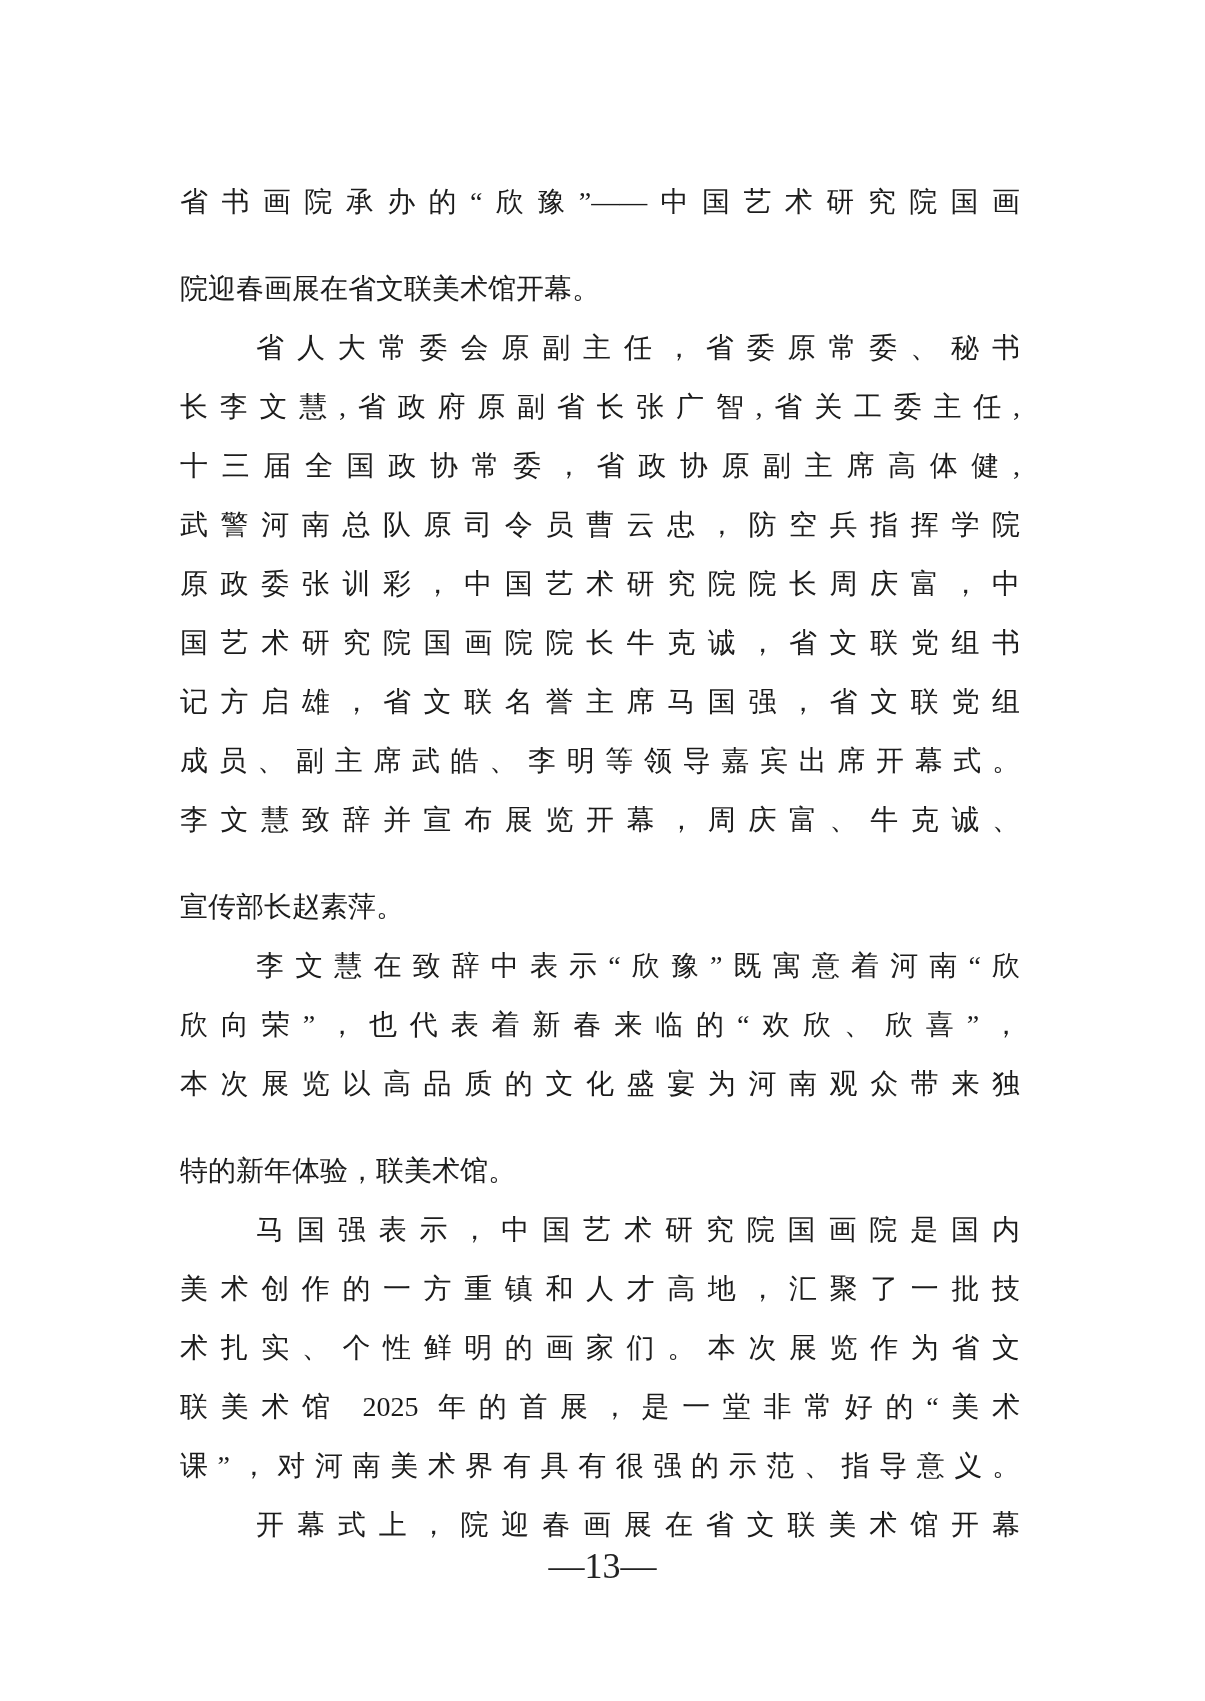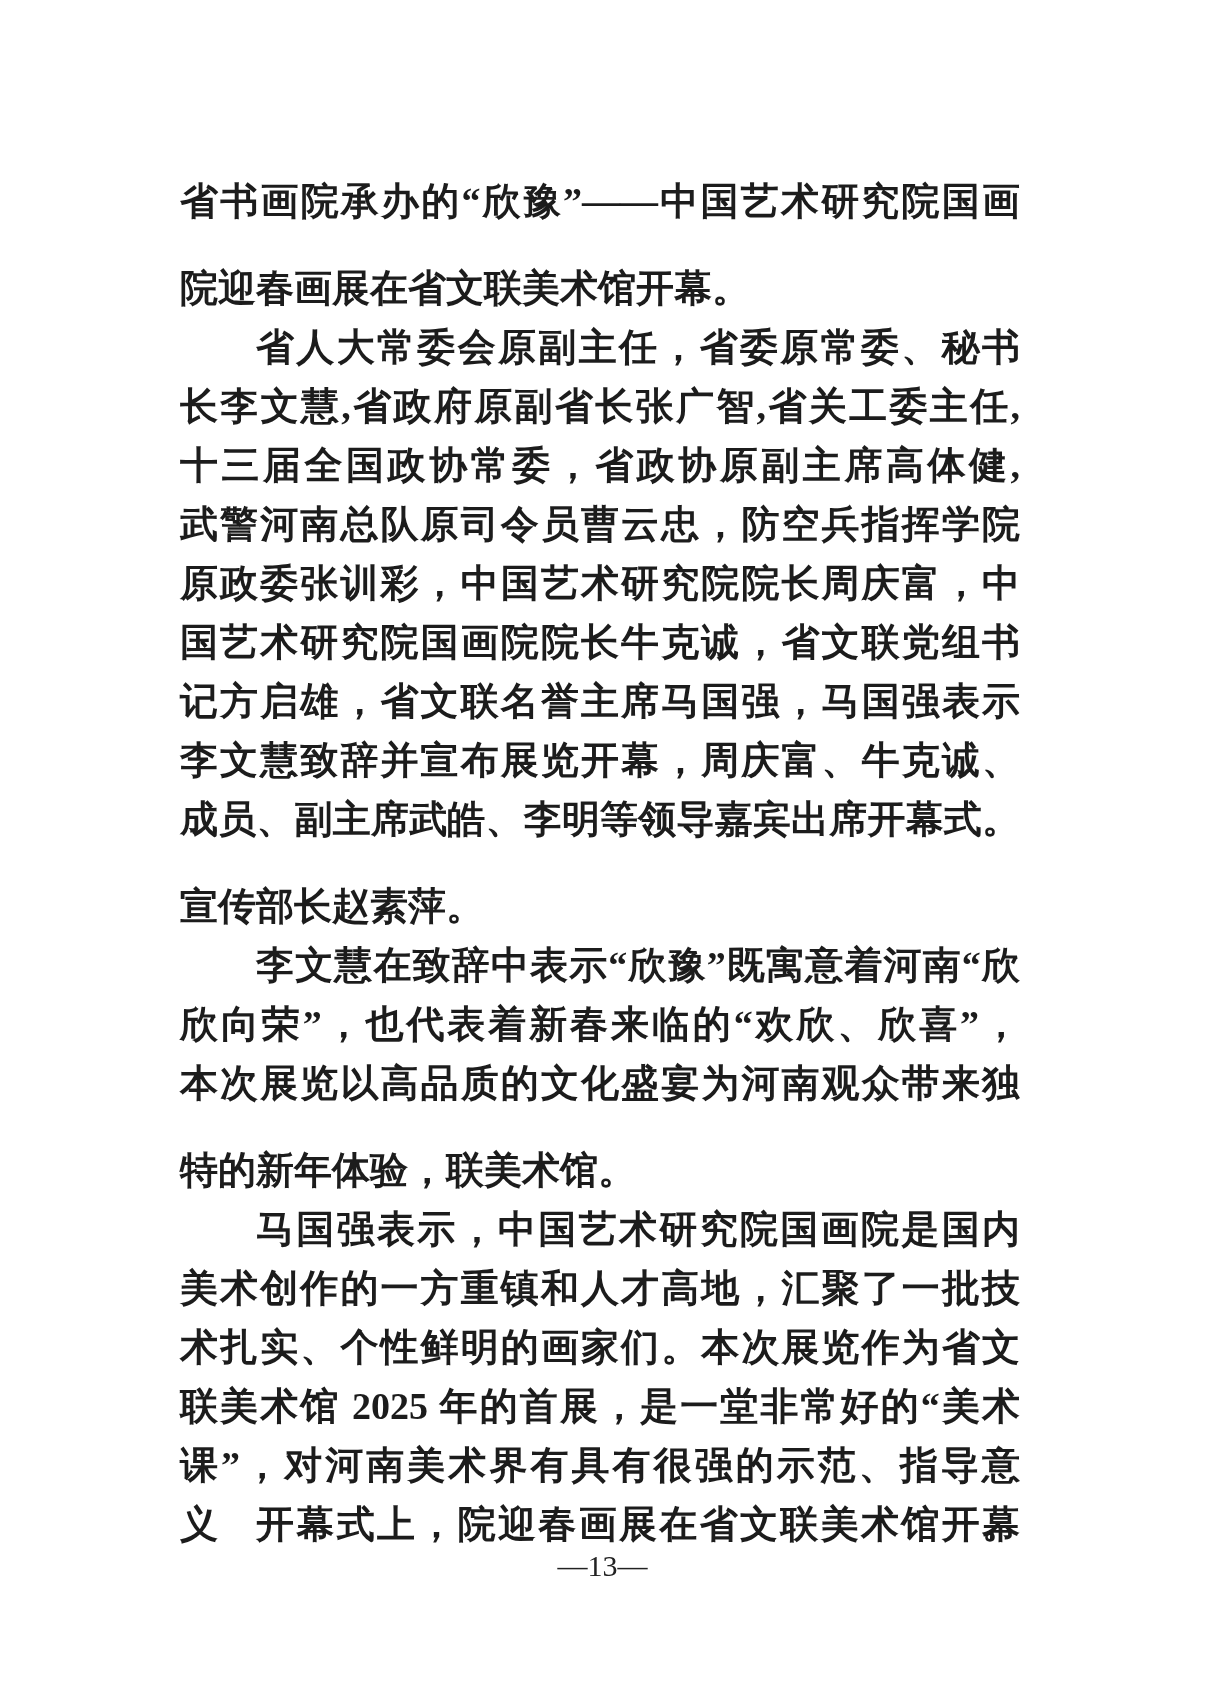--- a/index.html
+++ b/index.html
@@ -18,22 +18,22 @@
   }
   .text-block {
     position: absolute;
     left: 180px;
     top: 172px;
     width: 840px;
   }
   .line {
     height: 59px;
     line-height: 59px;
-    font-size: 38px;
-    font-weight: 700;
+    font-size: 28px;
+    font-weight: 400;
     letter-spacing: 0;
   }
   
   .j {
     text-align: justify;
     text-align-last: justify;
   }
   
   .e {
     text-align: left;
@@ -43,21 +43,21 @@
   
   .ind {
     padding-left: 76px;
   }
   .page-number {
     position: absolute;
     left: 0;
     top: 1548px;
     width: 1205px;
     text-align: center;
-    font-size: 30px;
+    font-size: 36px;
     line-height: 36px;
     color: #222;
   }
 </style>
 </head>
 <body>
 
 <div class="page">
   <div class="text-block">
 
@@ -66,23 +66,23 @@
       <div class="line e">院迎春画展在省文联美术馆开幕。</div>
     </div>
 
     <div>
       <div class="line j ind">省人大常委会原副主任，省委原常委、秘书</div>
       <div class="line j">长李文慧,省政府原副省长张广智,省关工委主任,</div>
       <div class="line j">十三届全国政协常委，省政协原副主席高体健,</div>
       <div class="line j">武警河南总队原司令员曹云忠，防空兵指挥学院</div>
       <div class="line j">原政委张训彩，中国艺术研究院院长周庆富，中</div>
       <div class="line j">国艺术研究院国画院院长牛克诚，省文联党组书</div>
-      <div class="line j">记方启雄，省文联名誉主席马国强，马国强表示</div>
+      <div class="line j">记方启雄，省文联名誉主席马国强，省文联党组</div>
+      <div class="line j">成员、副主席武皓、李明等领导嘉宾出席开幕式。</div>
       <div class="line j">李文慧致辞并宣布展览开幕，周庆富、牛克诚、</div>
-      <div class="line j">成员、副主席武皓、李明等领导嘉宾出席开幕式。</div>
       <div class="line e">宣传部长赵素萍。</div>
     </div>
 
     <div>
       <div class="line j ind">李文慧在致辞中表示“欣豫”既寓意着河南“欣</div>
       <div class="line j">欣向荣”，也代表着新春来临的“欢欣、欣喜”，</div>
       <div class="line j">本次展览以高品质的文化盛宴为河南观众带来独</div>
       <div class="line e">特的新年体验，联美术馆。</div>
     </div>
 

